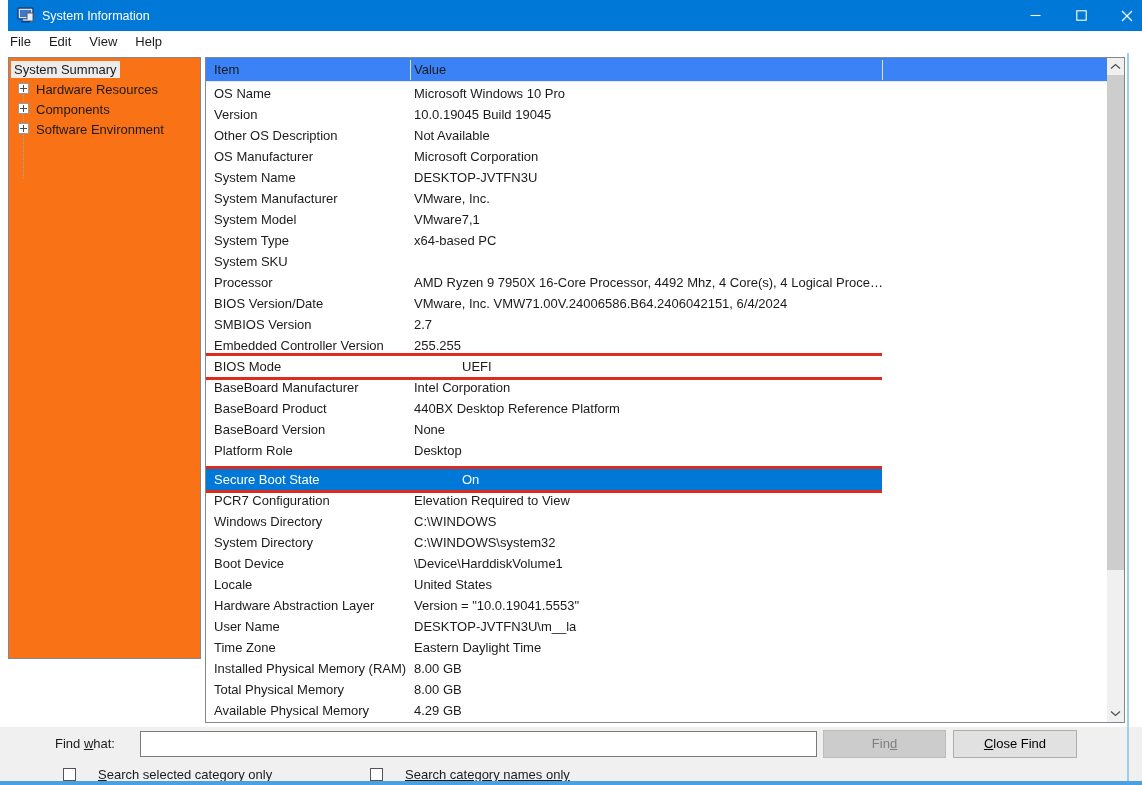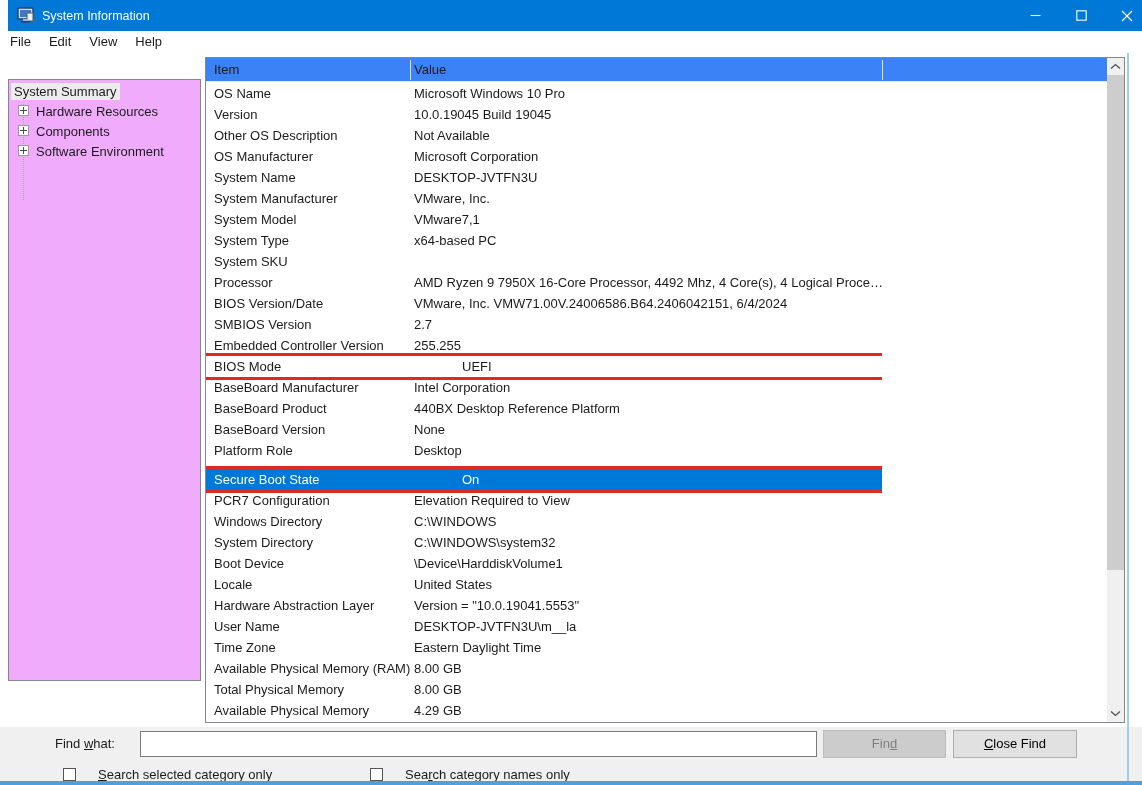--- a/index.html
+++ b/index.html
@@ -11,21 +11,21 @@
   .app-icon { margin-left:9px; width:18px; height:17px; flex:0 0 auto; }
   .win-title { color:#ffffff; font-size:12.5px; margin-left:7px; }
   .win-controls { position:absolute; right:0; top:0; height:31px; display:flex; }
   .win-btn { width:46px; height:31px; display:flex; align-items:center; justify-content:center; background:transparent; border:none; cursor:default; }
 
   
   .menubar { position:absolute; left:0; top:31px; width:1142px; height:22px; background:#ffffff; display:flex; align-items:center; padding-left:1px; }
   .menu-item { padding:0 9px; line-height:22px; color:#1b1b1b; }
 
   
-  .tree-panel { position:absolute; left:8px; top:57px; width:193px; height:602px; background:#f0abfc; border:1px solid #828790;margin-top:22px; }
+  .tree-panel { position:absolute; left:8px; top:57px; width:193px; height:602px; background:#f97316; border:1px solid #828790; }
   .tree-root-wrap { margin:3px 0 1px 2px; }
   .tree-root { display:inline-block; padding:1px 3px; background:#ececec; }
   .tree-guide { position:absolute; left:14px; top:24px; width:1px; height:96px; border-left:1px dotted #a9a9a9; }
   .tree-item { height:20px; position:relative; display:flex; align-items:center; }
   .plusbox { position:absolute; left:9px; top:4px; width:11px; height:11px; border:1px solid #999999; background:#ffffff; }
   .plusbox::before { content:""; position:absolute; left:1px; right:1px; top:4px; border-top:1px solid #4a4a4a; }
   .plusbox::after { content:""; position:absolute; top:1px; bottom:1px; left:4px; border-left:1px solid #4a4a4a; }
   .tree-label { margin-left:27px; white-space:nowrap; }
 
   
@@ -49,21 +49,21 @@
   .sb-thumb { position:absolute; left:0; top:17px; width:17px; height:495px; background:#cdcdcd; }
 
   
   .findbar { position:absolute; left:0; top:727px; width:1142px; height:54px; background:#f0f0f0; }
   .find-label { position:absolute; left:55px; top:9px; }
   .find-input { position:absolute; left:140px; top:4px; width:677px; height:26px; border:1px solid #7a7a7a; background:#ffffff; font-family:"Liberation Sans",sans-serif; font-size:13px; padding:0 5px; }
   .btn { position:absolute; top:3px; height:28px; font-family:"Liberation Sans",sans-serif; font-size:13px; text-align:center; line-height:26px; }
   .find-btn { left:823px; width:123px; background:#cccccc; border:1px solid #bcbcbc; color:#7f7f7f; }
   .close-btn { left:953px; width:124px; background:#e1e1e1; border:1px solid #adadad; color:#000000; }
   .cb-group { position:absolute; top:40px; display:flex; align-items:center;gap:16px; }
-  .cb1 { left:63px; } .cb2 { left:370px; }
+  .cb1 { left:63px; } .cb2 { left:370px;text-decoration:underline; }
   .checkbox { width:13px; height:13px; border:1px solid #555555; background:#ffffff; margin-right:6px; flex:0 0 auto; }
   .mn { text-decoration:underline; }
 
   
   .right-accent { position:absolute; left:1127px; top:53px; width:2px; height:728px; background:#9fcdec; }
   .bottom-accent { position:absolute; left:0; top:781px; width:1142px; height:4px; background:#4aa0e0; }
 </style>
 </head>
 <body>
 
@@ -234,21 +234,21 @@
       </div>
       <div class="row">
         <div class="cell-item">User Name</div>
         <div class="cell-value">DESKTOP-JVTFN3U\m__la</div>
       </div>
       <div class="row">
         <div class="cell-item">Time Zone</div>
         <div class="cell-value">Eastern Daylight Time</div>
       </div>
       <div class="row">
-        <div class="cell-item">Available Physical Memory (RAM)</div>
+        <div class="cell-item">Installed Physical Memory (RAM)</div>
         <div class="cell-value">8.00 GB</div>
       </div>
       <div class="row">
         <div class="cell-item">Total Physical Memory</div>
         <div class="cell-value">8.00 GB</div>
       </div>
       <div class="row">
         <div class="cell-item">Available Physical Memory</div>
         <div class="cell-value">4.29 GB</div>
       </div>

